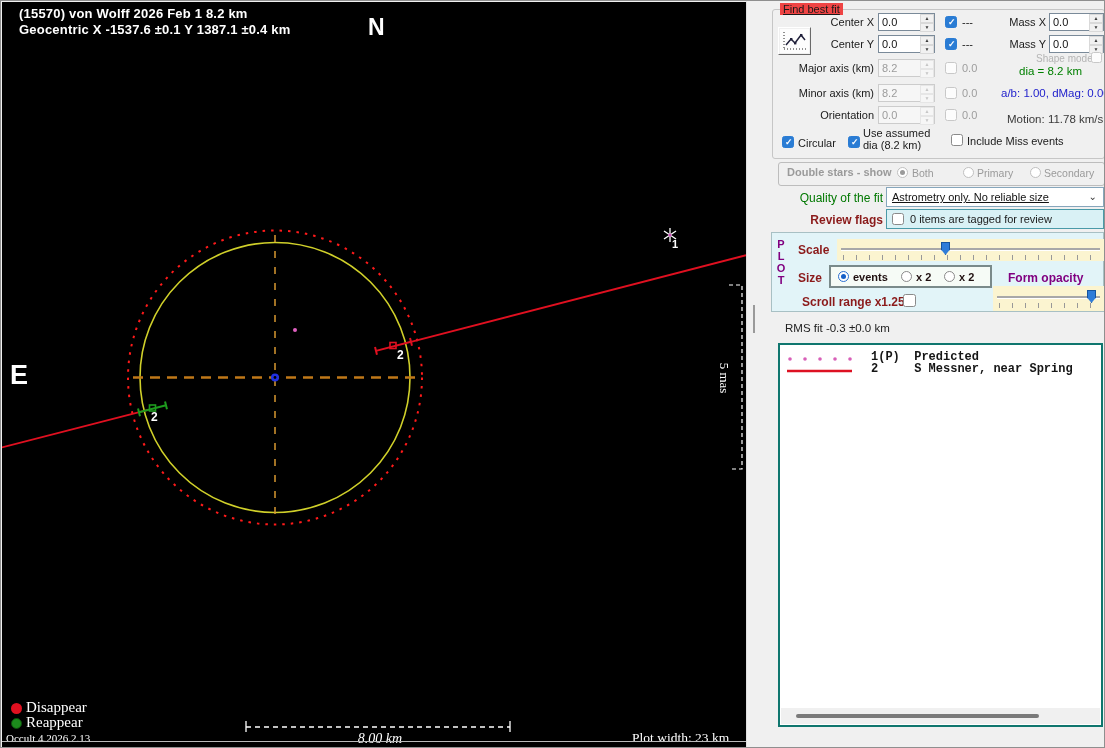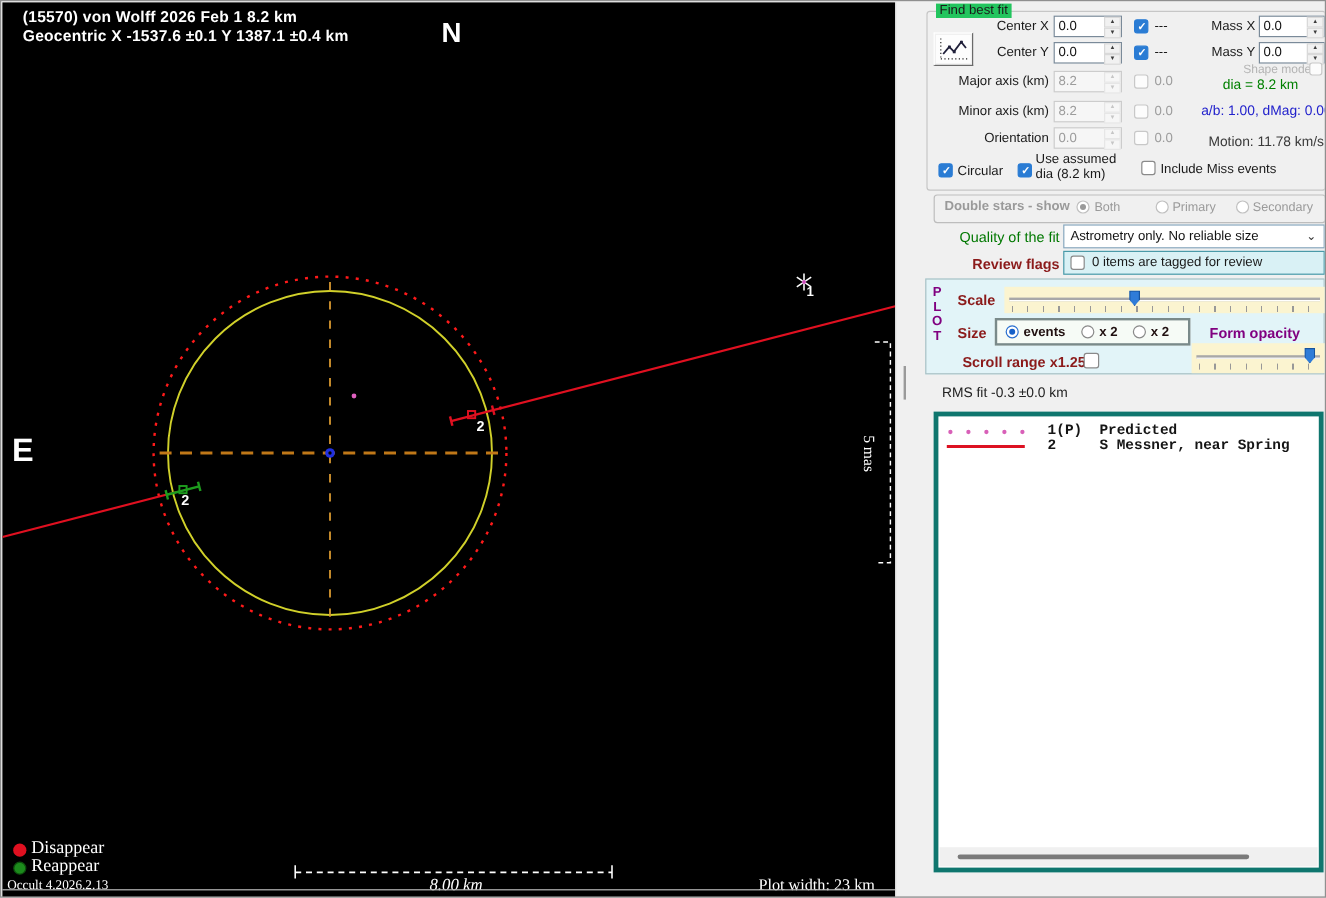--- a/index.html
+++ b/index.html
@@ -12,21 +12,21 @@
   .purple{color:#800080;font-weight:bold;font-size:12px;}
   .green-txt{color:#008000;font-size:11.5px;}
   .blue-txt{color:#2222cc;font-size:11.5px;}
   
   #plot{position:absolute;left:1px;top:1px;width:744px;height:746px;background:#000;}
   #plot .ptxt{position:absolute;color:#fff;white-space:nowrap;}
   .hdr{font:bold 13px "Liberation Sans",sans-serif;letter-spacing:.2px;margin-left:12px;}
   .serif{font-family:"Liberation Serif",serif;}
   
   .group{position:absolute;border:1px solid #c6c6c6;border-radius:3px;}
-  .gtitle{position:absolute;background:#22c55e;padding:0 3px;font:11px "Liberation Sans",sans-serif;color:#1a1a1a;white-space:nowrap;}
+  .gtitle{position:absolute;background:#ef4444;padding:0 3px;font:11px "Liberation Sans",sans-serif;color:#1a1a1a;white-space:nowrap;text-decoration:underline;}
   
   .spin{position:absolute;width:57px;height:18px;background:#fff;border:1px solid #7a8a99;display:flex;box-sizing:border-box;}
   .spin .v{flex:1;font:11px "Liberation Sans",sans-serif;padding:2px 0 0 3px;color:#111;}
   .spin .btns{width:14px;display:flex;flex-direction:column;}
   .spin .btns span{flex:1;font-size:5px;line-height:7px;text-align:center;color:#3c3c3c;background:#f1f1f1;border:1px solid #d9d9d9;}
   .spin.dis{background:#f6f6f6;border-color:#cccccc;}
   .spin.dis .v{color:#9c9c9c;}
   .spin.dis .btns span{color:#c6c6c6;background:#f6f6f6;border-color:#e6e6e6;}
   
   .cb{position:absolute;width:12px;height:12px;box-sizing:border-box;border:1px solid #8a8a8a;border-radius:2.5px;background:#fff;}
@@ -38,24 +38,24 @@
   .radio.sel{border-color:#2a6fd0;}
   .radio.sel::after{content:"";position:absolute;left:2px;top:2px;right:2px;bottom:2px;border-radius:50%;background:#1560c8;}
   .radio.gsel::after{content:"";position:absolute;left:2px;top:2px;right:2px;bottom:2px;border-radius:50%;background:#9a9a9a;}
   .radio.gdis{border-color:#c0c0c0;}
   
   .slider{position:absolute;background:#fbf4d0;}
   .groove{position:absolute;left:4px;right:4px;height:2px;background:#a8a8a8;border-bottom:1px solid #fff;}
   .thumb{position:absolute;width:9px;height:13px;background:#2f7cd8;border:1px solid #17549e;box-sizing:border-box;clip-path:polygon(0 0,100% 0,100% 58%,50% 100%,0 58%);}
   .ticks{position:absolute;left:6px;right:4px;height:5px;background:repeating-linear-gradient(90deg,#989898 0 1px,transparent 1px 13px);}
   
-  .dd{position:absolute;background:#fff;border:1px solid #86a6bc;box-sizing:border-box;font:11px "Liberation Sans",sans-serif;color:#111;padding:3px 0 0 5px;}
+  .dd{position:absolute;background:#fff;border:1px solid #86a6bc;box-sizing:border-box;font:11px "Liberation Sans",sans-serif;color:#111;padding:3px 0 0 5px;text-decoration:underline;}
   .dd .arrow{position:absolute;right:6px;top:3px;color:#3a3a3a;font-size:10px;}
   
-  #obs-list{position:absolute;left:777px;top:342px;width:325px;height:384px;background:#fff;border:4px solid #0f766e;box-sizing:border-box;}
+  #obs-list{position:absolute;left:777px;top:342px;width:325px;height:384px;background:#fff;border:2px solid #0f766e;box-sizing:border-box;}
   .obs-row{position:absolute;left:6px;height:13px;display:flex;align-items:center;}
   .obs-text{font:600 12px "Liberation Mono","DejaVu Sans Mono",monospace;color:#151515;white-space:pre;}
   .swatch{width:85px;height:12px;}
   
   #fit-button{position:absolute;left:777px;top:26px;width:33px;height:28px;background:#f0f0f0;border-top:1px solid #fff;border-left:1px solid #fff;border-right:1px solid #6a6a6a;border-bottom:1px solid #6a6a6a;box-sizing:border-box;padding:1px;}
 </style>
 </head>
 <body>
 
 <div id="window">

